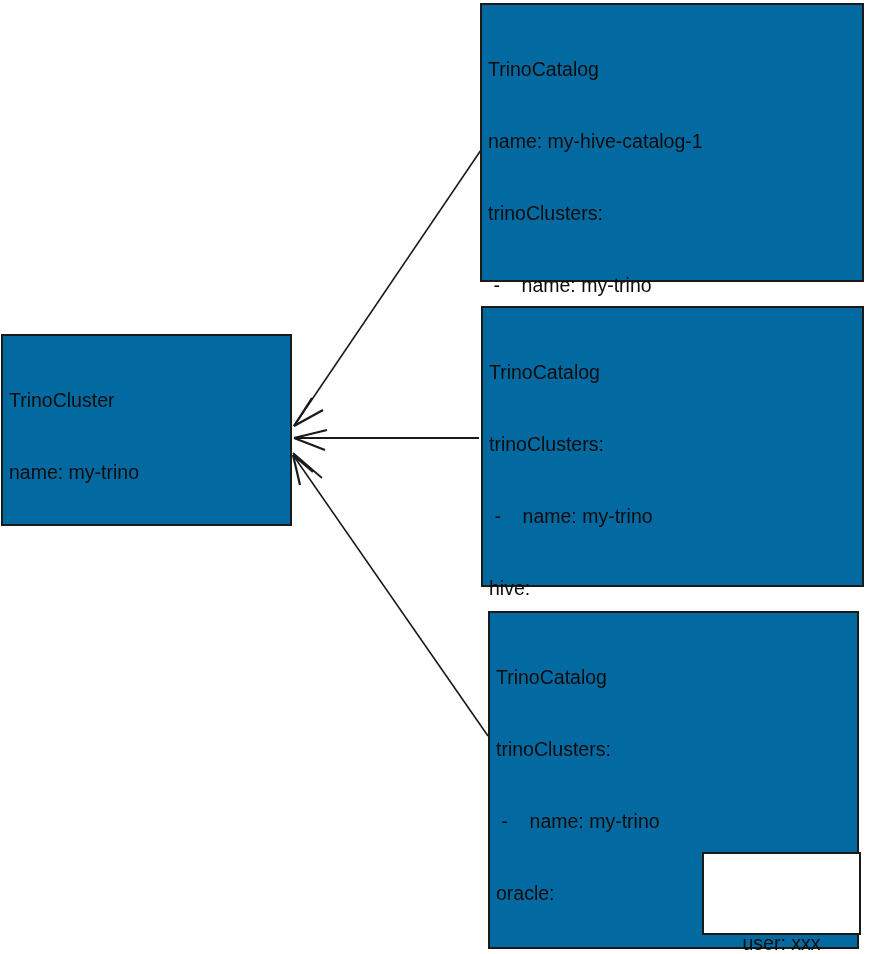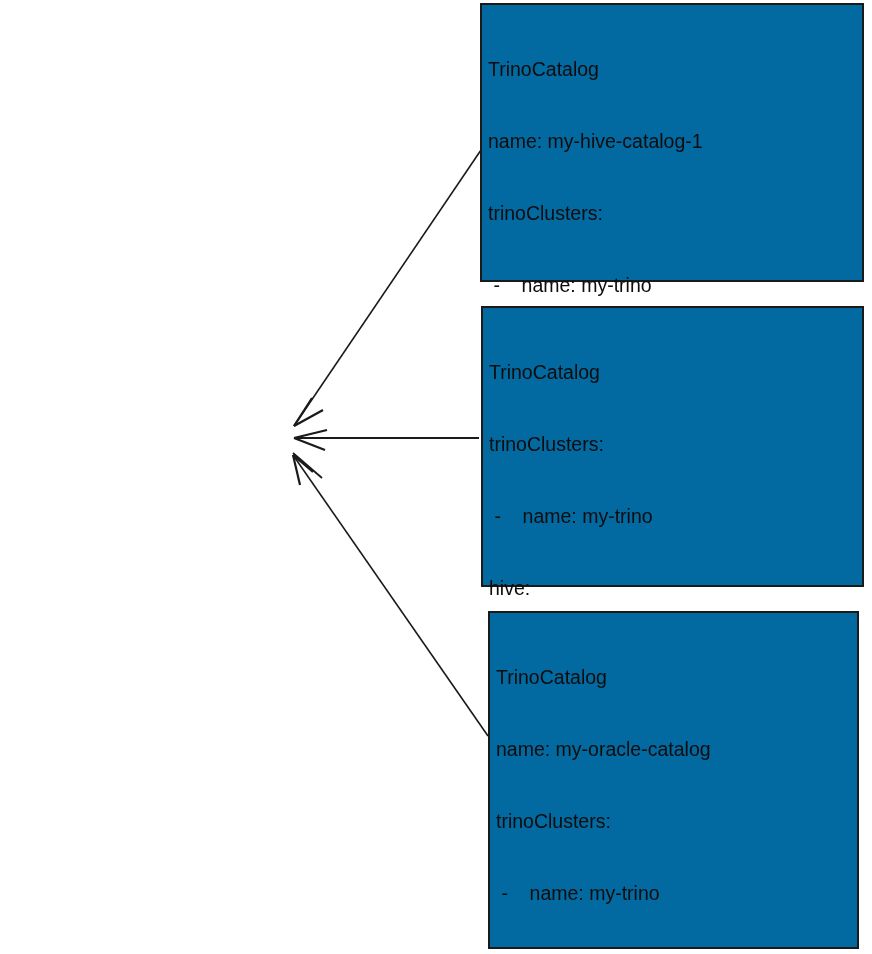--- a/index.html
+++ b/index.html
@@ -88,20 +88,26 @@
       <line x1="293" y1="453" x2="322" y2="478" stroke="#1a1a1a" stroke-width="1.8"></line>
     </g>
 
     <g>
       <line x1="763" y1="816" x2="789" y2="853" stroke="#1a1a1a" stroke-width="1.8"></line>
       <line x1="789" y1="853" x2="769" y2="833" stroke="#1a1a1a" stroke-width="2"></line>
       <line x1="789" y1="853" x2="758" y2="843" stroke="#1a1a1a" stroke-width="2"></line>
     </g>
   </svg>
 
+  <div class="box" style="left:1px; top:334px; width:291px; height:192px;">
+    <div class="box-text">
+      <span class="line-row">TrinoCluster</span>
+      <span class="line-row">name: my-trino</span>
+    </div>
+  </div>
 
   <div class="box" style="left:480px; top:3px; width:384px; height:279px;">
     <div class="box-text">
       <span class="line-row">TrinoCatalog</span>
       <span class="line-row">name: my-hive-catalog-1</span>
       <span class="line-row">trinoClusters:</span>
       <span class="line-row"> -    name: my-trino</span>
       <span class="line-row">hive:</span>
       <span class="line-row">   s3: # S3ConnnectionSpec</span>
       <span class="line-row">       inline:</span>
@@ -118,23 +124,28 @@
       <span class="line-row">hive:</span>
       <span class="line-row">   hdfs:</span>
       <span class="line-row">      # TBD</span>
       <span class="line-row">   metastore: # whatever</span>
     </div>
   </div>
 
   <div class="box" style="left:488px; top:611px; width:371px; height:338px;">
     <div class="box-text">
       <span class="line-row">TrinoCatalog</span>
-      <span class="line-row">name: my-oracle-catalog</span>
       <span class="line-row">trinoClusters:</span>
       <span class="line-row"> -    name: my-trino</span>
       <span class="line-row">oracle:</span>
       
       
     </div>
   </div>
 
+  <div class="secret-box" style="left:702px; top:852px; width:159px; height:83px;">
+    <div class="secret-text">
+      <span class="line-row">user: xxx</span>
+      
+    </div>
+  </div>
 
 </div>
 
 </body></html>

